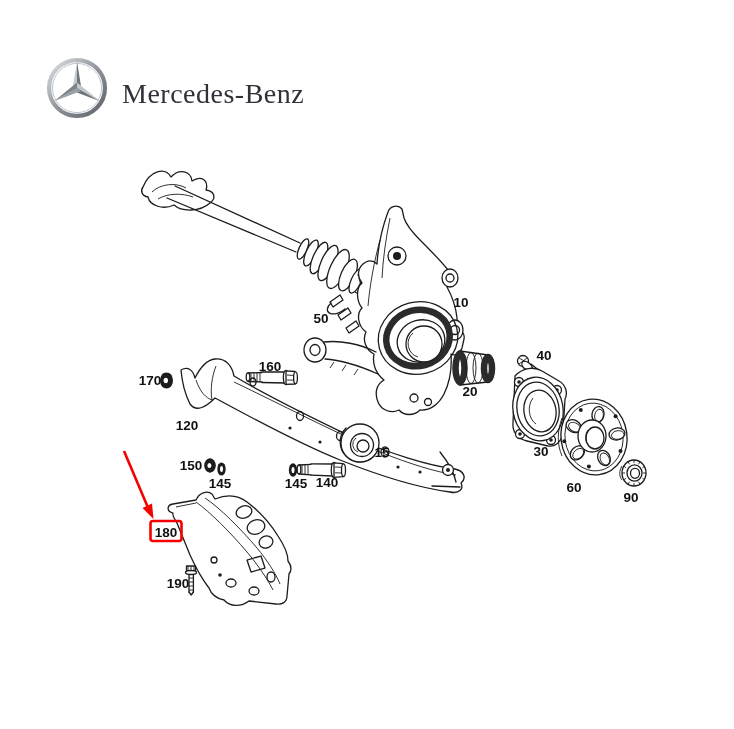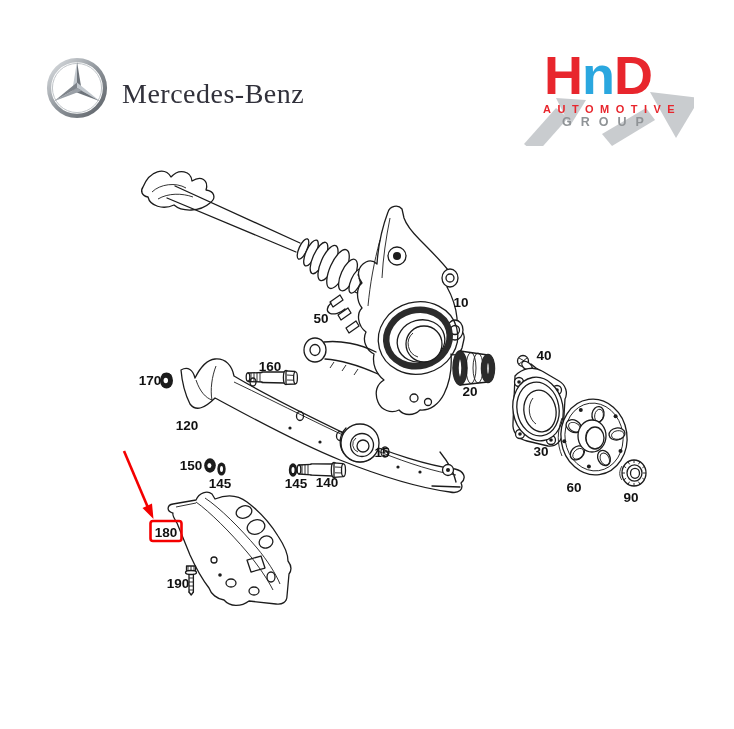--- a/index.html
+++ b/index.html
@@ -51,31 +51,20 @@
       <polygon points="0,-29 0,0 -5.2,3" fill="#c2c8ce"></polygon>
       <polygon points="0,-29 0,0 5.2,3" fill="#6e747b"></polygon>
       <polygon points="25.1,14.5 0,0 0,-6" fill="#c2c8ce"></polygon>
       <polygon points="25.1,14.5 0,0 -5.2,3" fill="#6e747b"></polygon>
       <polygon points="-25.1,14.5 0,0 5.2,3" fill="#9aa0a7"></polygon>
       <polygon points="-25.1,14.5 0,0 0,-6" fill="#7d838a"></polygon>
     </svg>
   </div>
   <div class="mb-name">Mercedes-Benz</div>
 
-  <div class="hnd">
-    <svg class="arrows" viewBox="0 0 200 100">
-      <polygon points="6,98 38,62 50,72 18,108" fill="#c9cccf"></polygon>
-      <polygon points="38,52 68,54 52,80" fill="#c9cccf"></polygon>
-      <polygon points="84,88 128,62 137,74 94,100" fill="#c9cccf"></polygon>
-      <polygon points="132,46 182,52 158,92" fill="#c9cccf"></polygon>
-    </svg>
-    <div class="word"><span class="red">H</span><span class="blue">n</span><span class="red">D</span></div>
-    <div class="sub1">AUTOMOTIVE</div>
-    <div class="sub2">GROUP</div>
-  </div>
 
   <svg class="fig" viewBox="0 0 734 729">
 
     <g>
       <path class="ln" d="M143,187 C150,170 165,167 171,177 C179,168 191,171 192,181 C201,175 209,180 206,190 C214,191 217,198 210,203 C200,212 182,212 174,205 C163,210 150,206 148,197 C142,196 140,191 143,187"></path>
       <path class="thin" d="M152,192 C160,184 176,182 186,188 M158,199 C168,193 182,193 193,197"></path>
       <path class="ln" d="M175,186 L300,243 M167,198 L296,252"></path>
       <ellipse class="fw" cx="303" cy="249" rx="4" ry="11" transform="rotate(24 303 249)"></ellipse>
       <ellipse class="fw" cx="311" cy="253" rx="5" ry="14" transform="rotate(24 311 253)"></ellipse>
       <ellipse class="fw" cx="319" cy="258" rx="6" ry="17" transform="rotate(24 319 258)"></ellipse>

